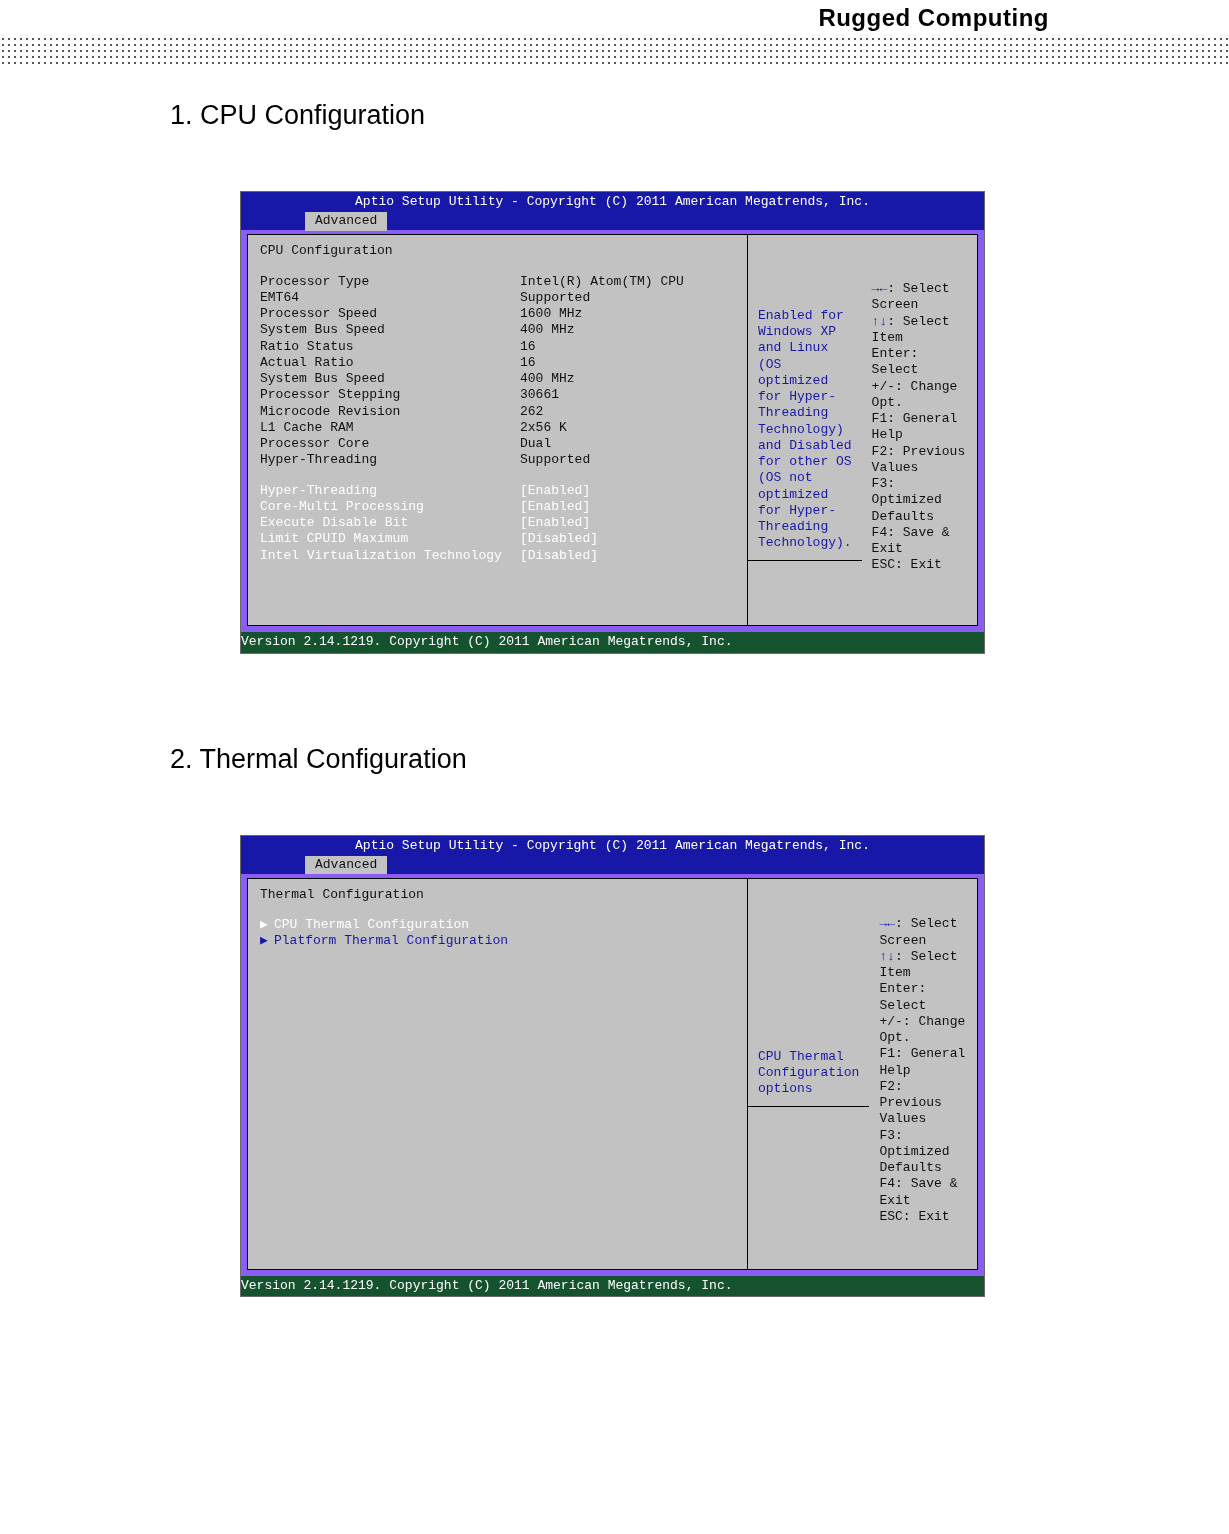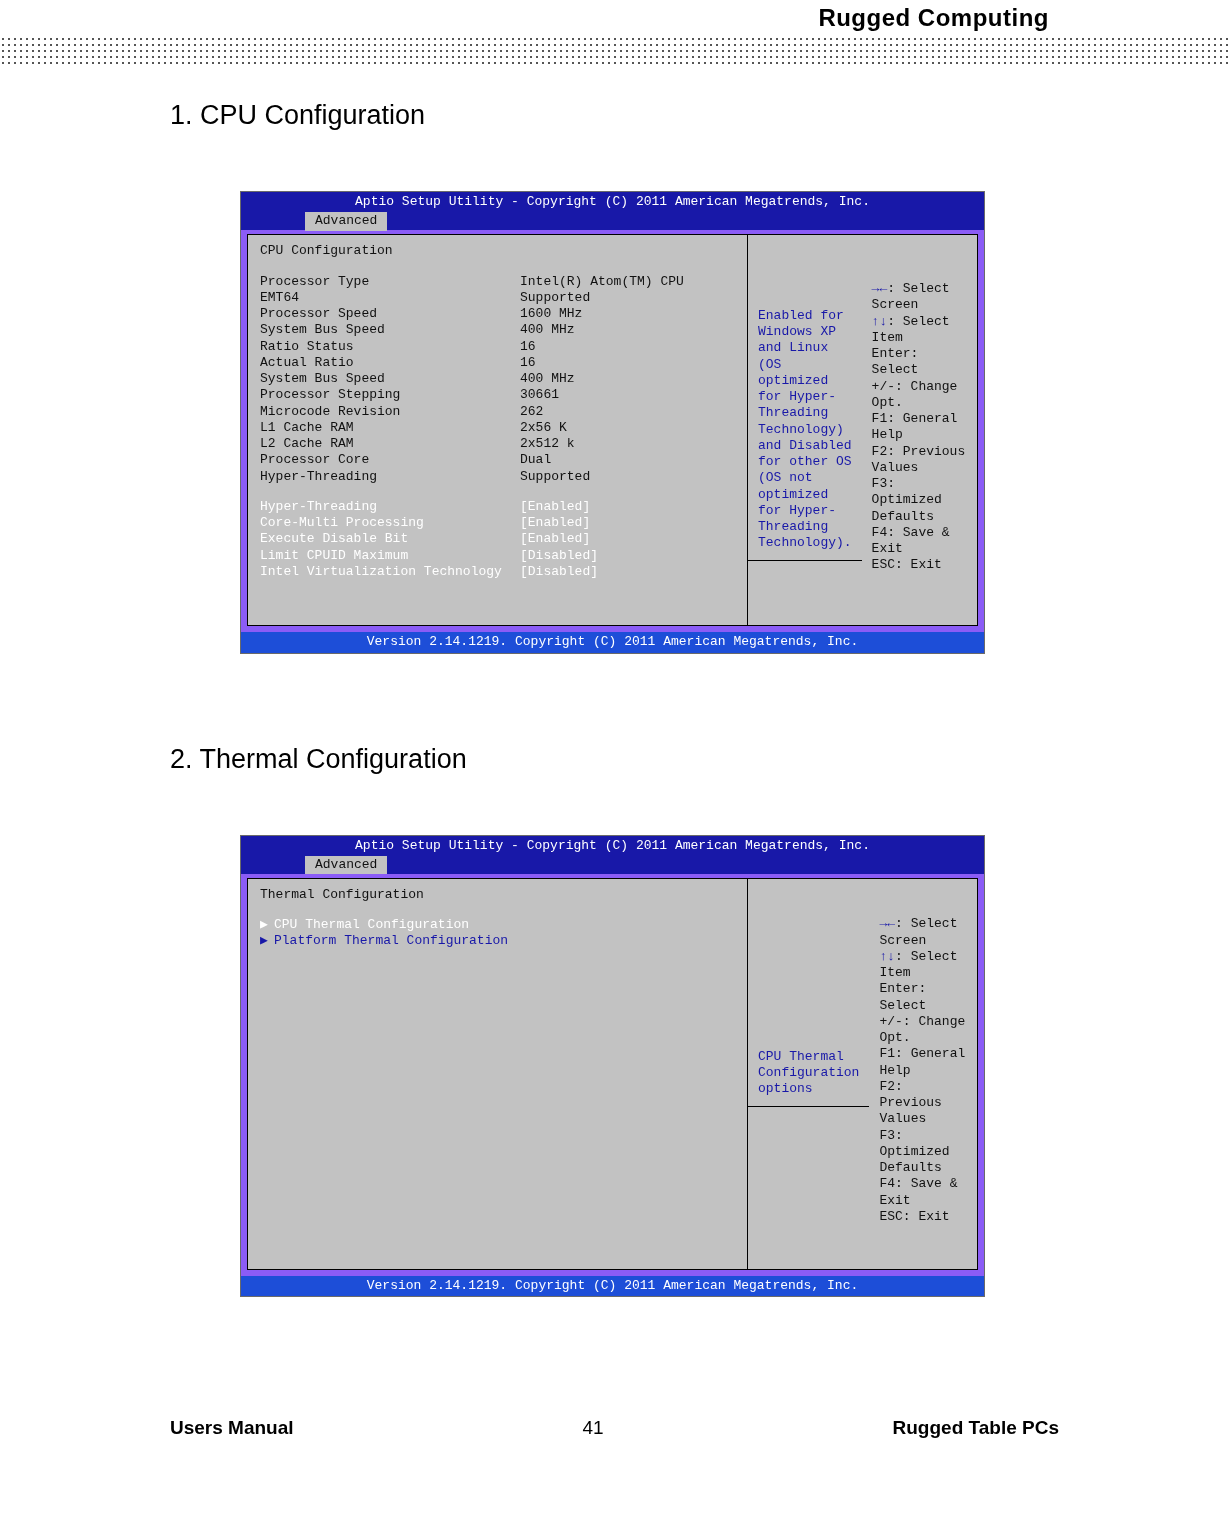--- a/index.html
+++ b/index.html
@@ -98,23 +98,22 @@
   .kv-key { width: 260px; flex: 0 0 260px; }
   .kv-val { flex: 1; }
   .opt-row { display: flex; color: #fff; }
   .opt-row .kv-key { color: #fff; }
   .opt-row .kv-val { color: #fff; }
   .section-divider { height: 14px; }
   .menu-arrow { color: #1818a8; display:inline-block; width:14px; }
   .menu-arrow-hl { color: #fff; display:inline-block; width:14px; }
   .menu-text-hl { color: #fff; }
   .bios-footer {
-    background: #1d4ed8;
+    background: #14532d;
     color: #fff;
-    text-align: center;
     padding: 2px 0;
   }
   .submenu-row { display:flex; align-items:baseline; }
   .page-footer {
     display: flex;
     justify-content: space-between;
     align-items: baseline;
     padding: 30px 170px 0 170px;
     font-size: 19px;
   }
@@ -174,24 +173,20 @@
                 <span class="kv-key">Processor Stepping</span>
                 <span class="kv-val">30661</span>
               </div>
               <div class="kv-row">
                 <span class="kv-key">Microcode Revision</span>
                 <span class="kv-val">262</span>
               </div>
               <div class="kv-row">
                 <span class="kv-key">L1 Cache RAM</span>
                 <span class="kv-val">2x56 K</span>
-              </div>
-              <div class="kv-row">
-                <span class="kv-key">L2 Cache RAM</span>
-                <span class="kv-val">2x512 k</span>
               </div>
               <div class="kv-row">
                 <span class="kv-key">Processor Core</span>
                 <span class="kv-val">Dual</span>
               </div>
               <div class="kv-row">
                 <span class="kv-key">Hyper-Threading</span>
                 <span class="kv-val">Supported</span>
               </div>
             </div>
@@ -271,18 +266,13 @@
               <div>F3: Optimized Defaults</div>
               <div>F4: Save &amp; Exit</div>
               <div>ESC: Exit</div>
             </div>
         </div>
       </div>
       <div class="bios-footer">Version 2.14.1219. Copyright (C) 2011 American Megatrends, Inc.</div>
     </div>
   </div>
 
-  <div class="page-footer">
-    <span class="left">Users Manual</span>
-    <span class="center">41</span>
-    <span class="right">Rugged Table PCs</span>
-  </div>
 </div>
 
 </body></html>

